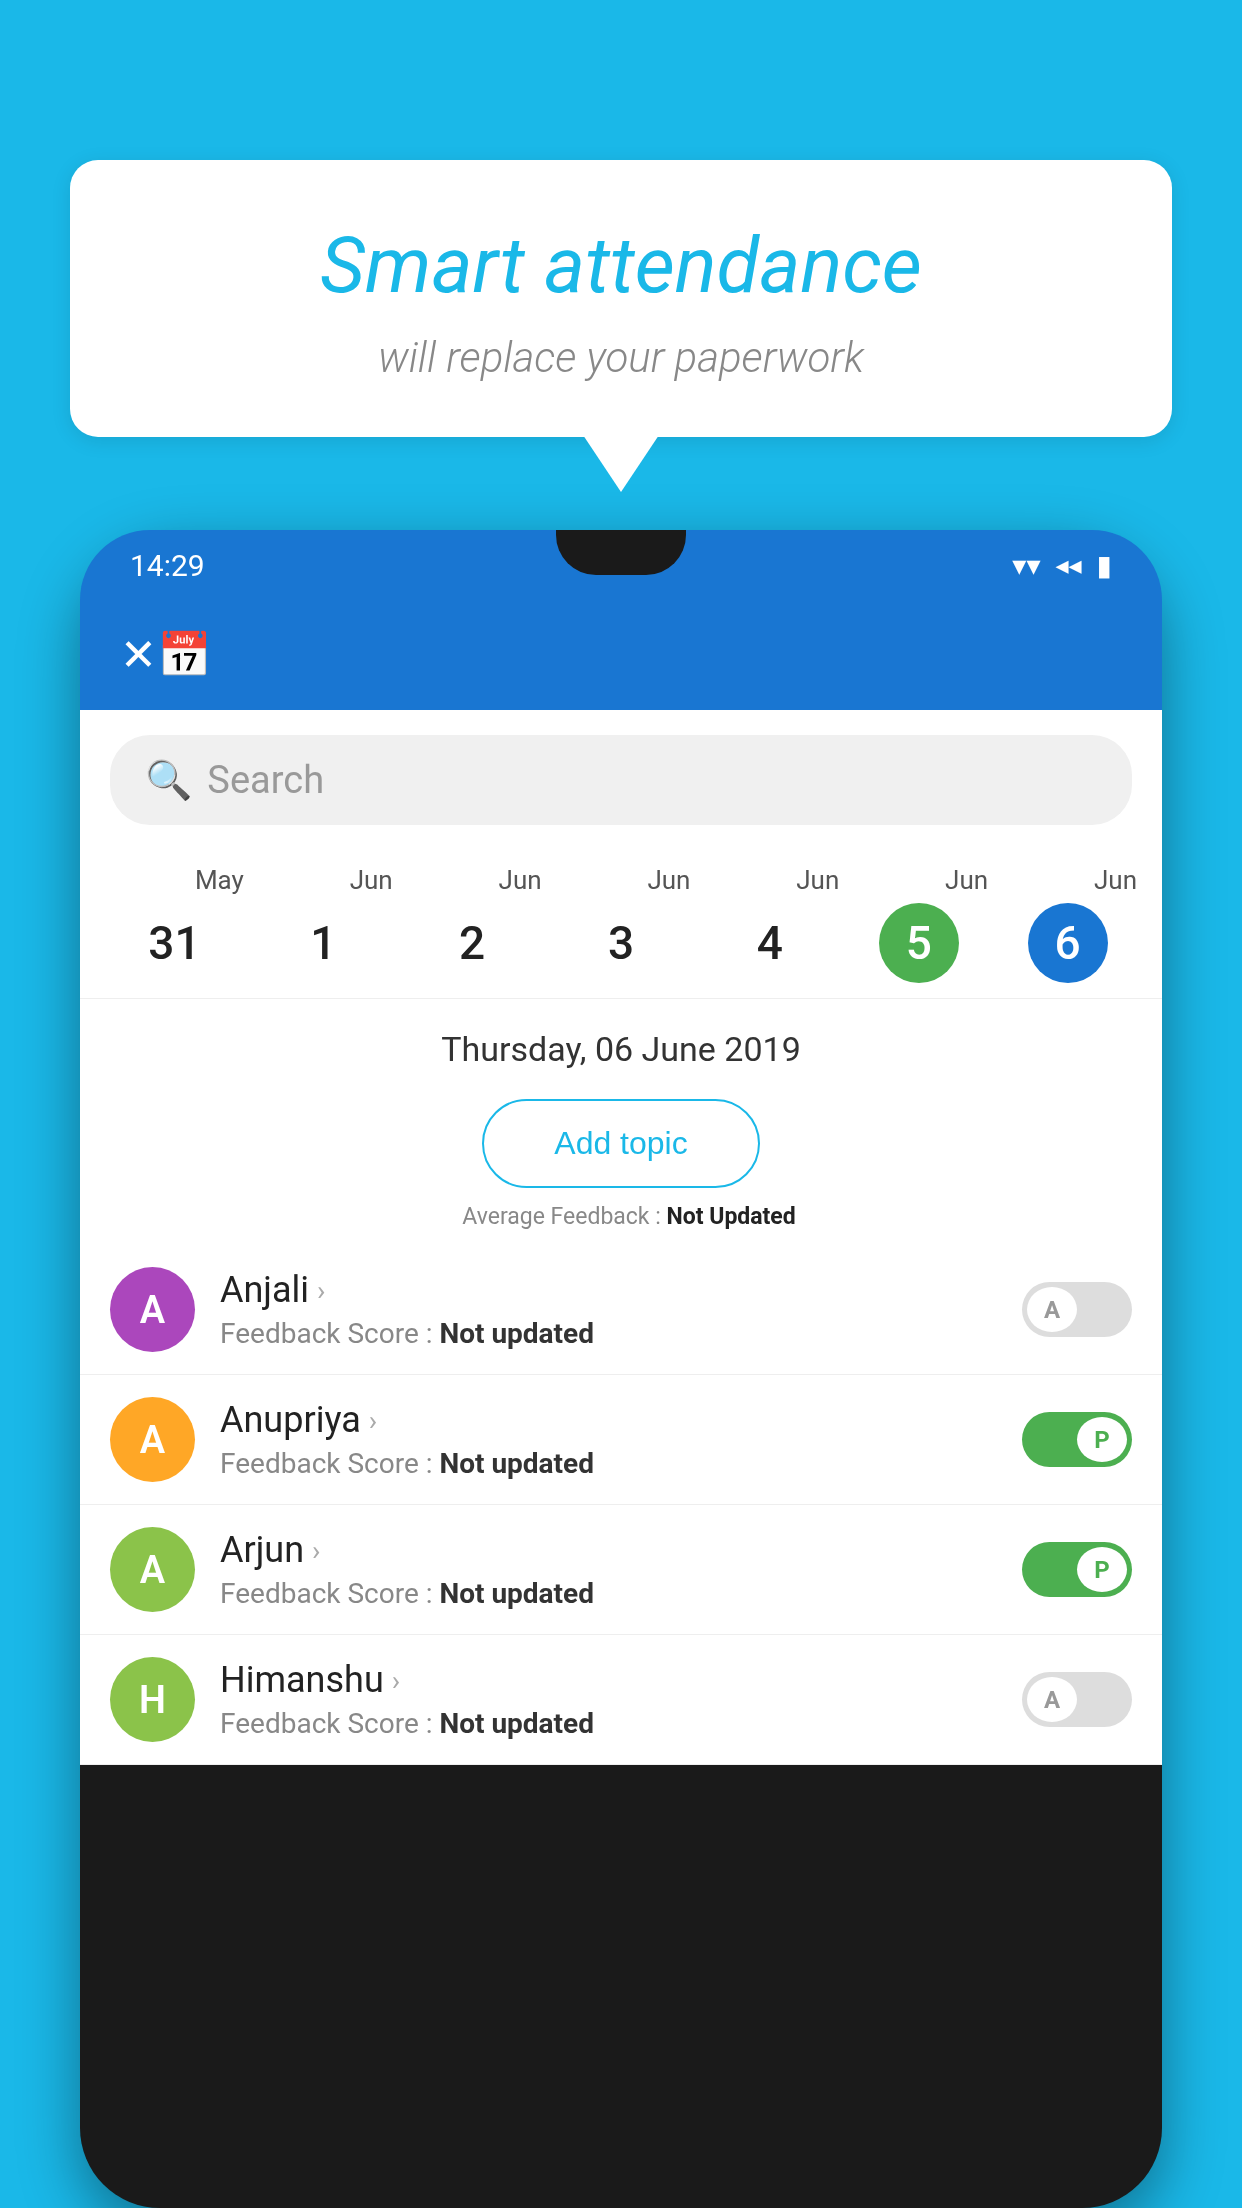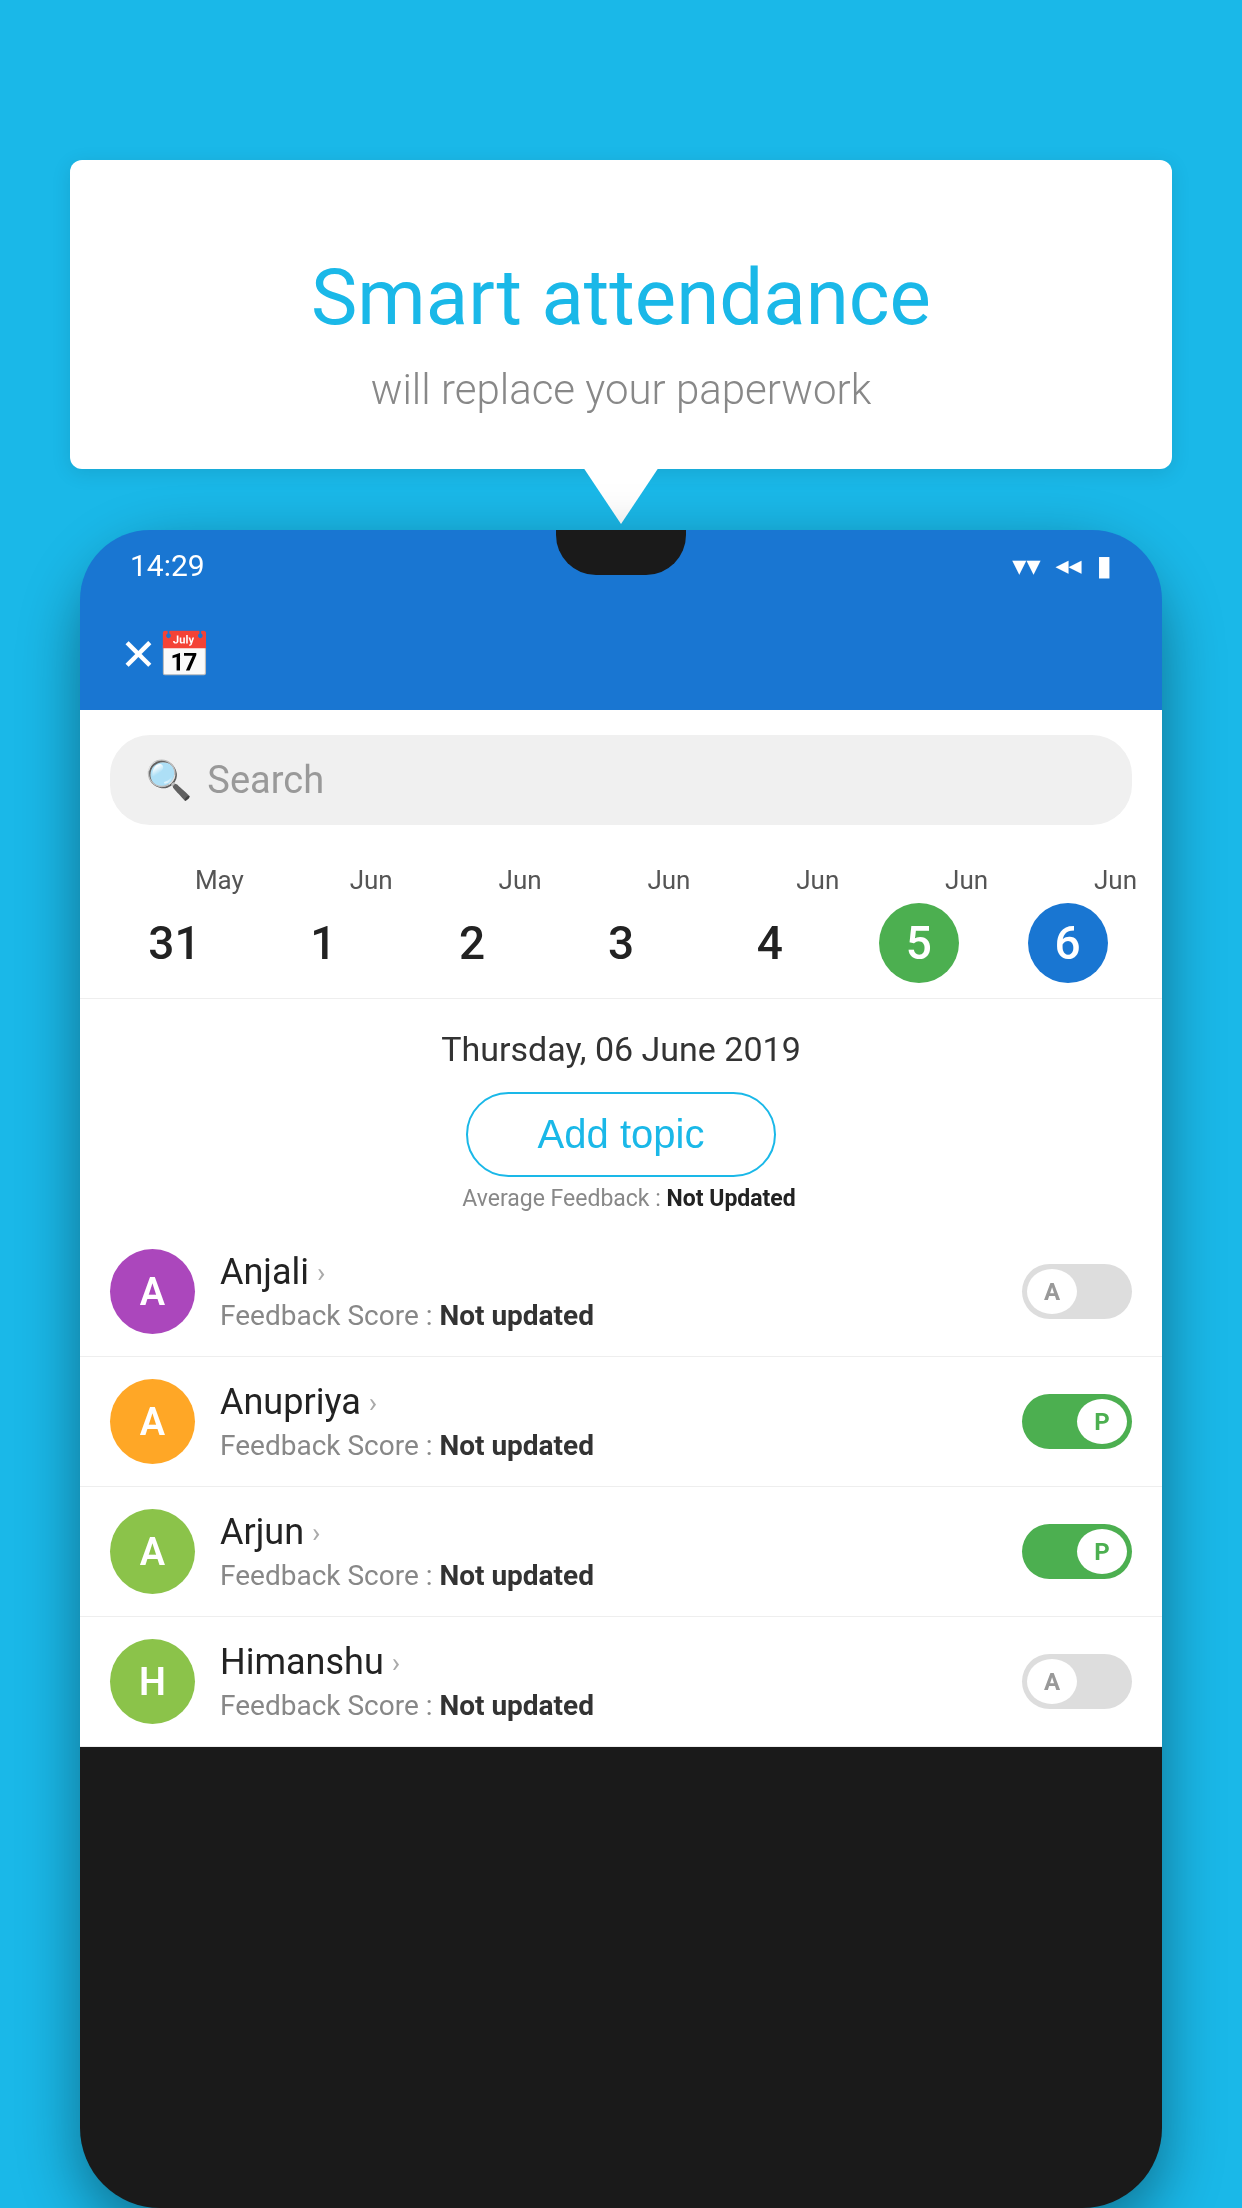--- a/index.html
+++ b/index.html
@@ -16,25 +16,26 @@
     
     .speech-bubble-container {
       position: absolute;
       top: 160px;
       left: 70px;
       right: 70px;
     }
 
     .speech-bubble {
       background: white;
-      border-radius: 12px;
-      padding: 92px 50px 55px;
+      border-radius: 28px;
+      padding: 60px 50px 55px;
       text-align: center;
       position: relative;
       box-shadow: 0 4px 20px rgba(0,0,0,0.1);
+      font-style: italic;
     }
 
     .speech-bubble::after {
       content: '';
       position: absolute;
       bottom: -55px;
       left: 50%;
       transform: translateX(-50%);
       width: 0;
       height: 0;
@@ -198,27 +199,27 @@
     .date-heading {
       text-align: center;
       padding: 30px 14px 15px;
       font-size: 34px;
       color: #333;
     }
 
     
     .add-topic-btn {
       display: block;
-      margin: 8px auto;
+      margin: 15px auto;
       border: 2px solid #1ab8e8;
       border-radius: 50px;
       background: white;
       color: #1ab8e8;
-      font-size: 40px;
-      padding: 18px 70px;
+      font-size: 32px;
+      padding: 24px 70px;
       cursor: pointer;
     }
 
     
     .feedback-avg {
       text-align: center;
       font-size: 23px;
       color: #888;
       margin-bottom: 15px;
       margin-left: 16px;

